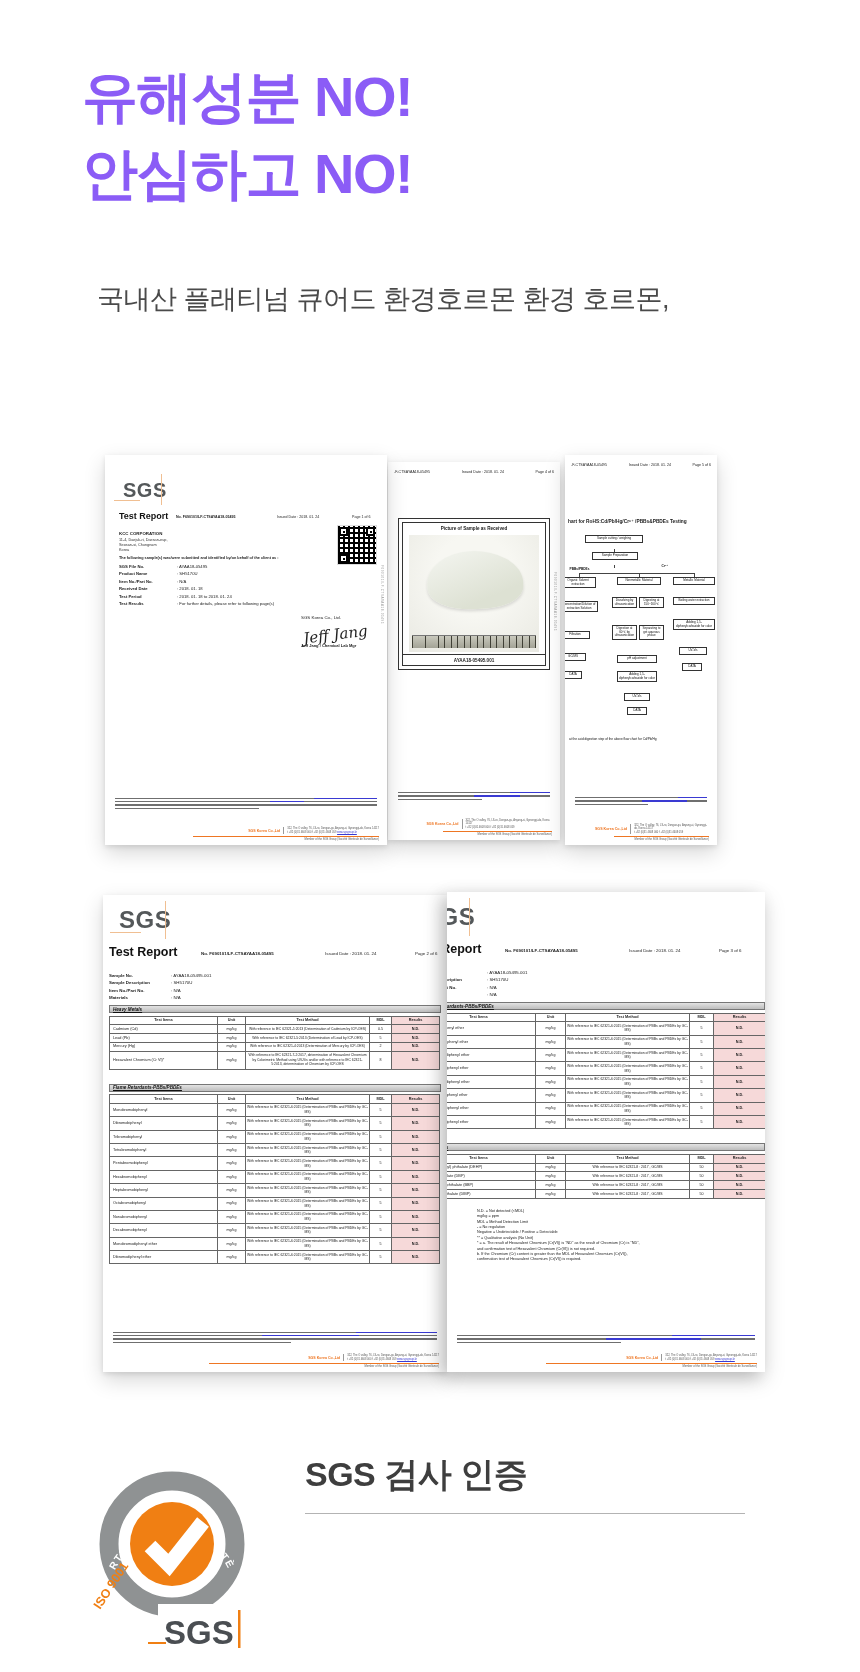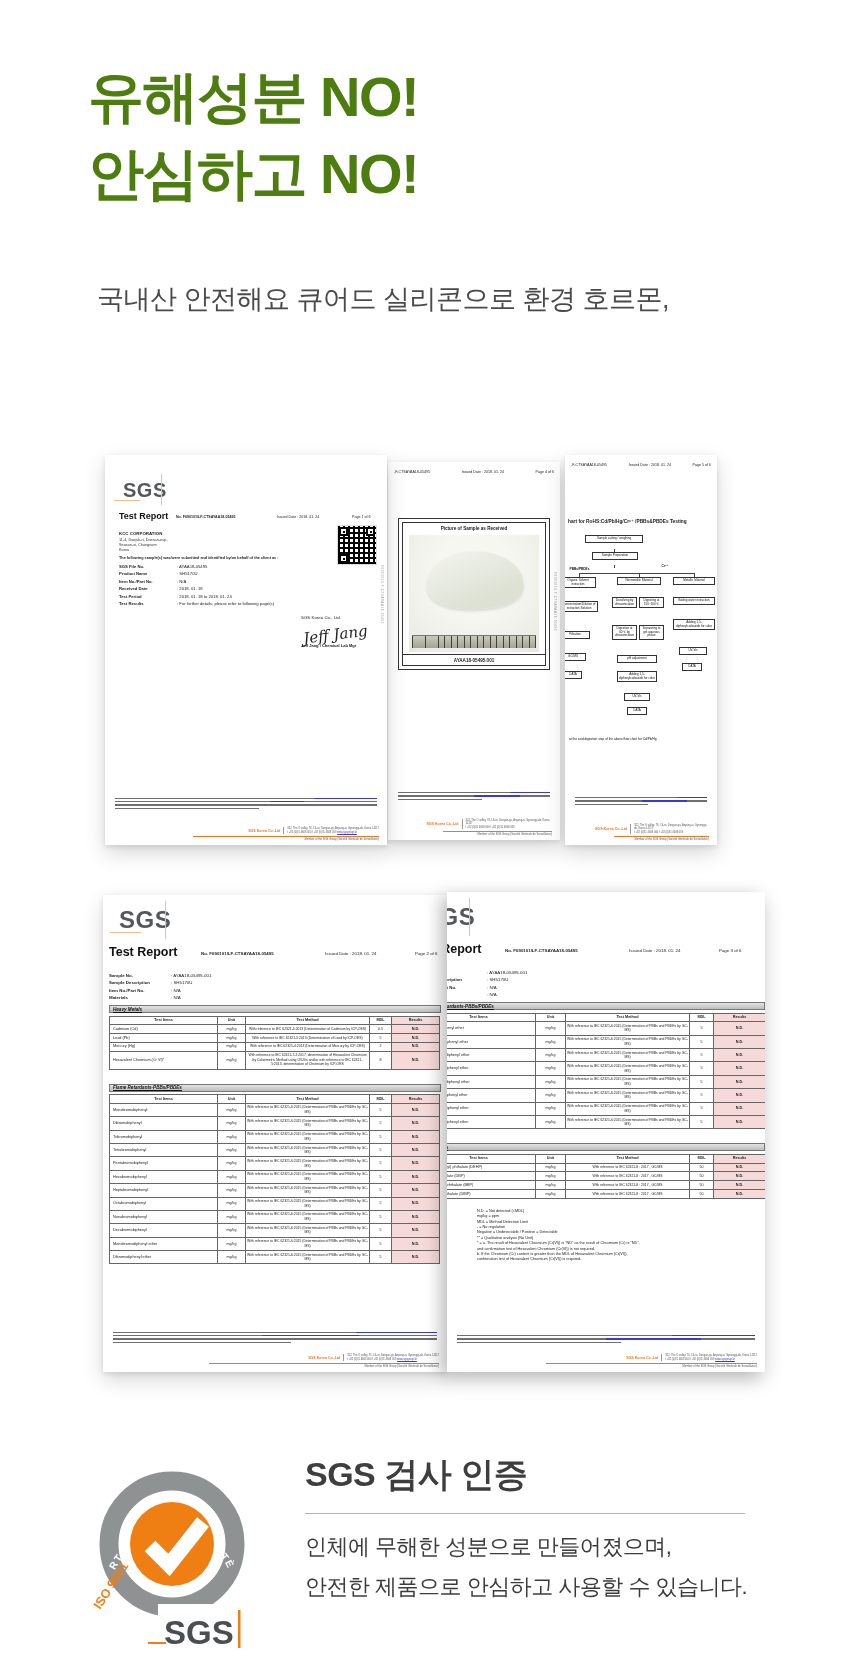--- a/index.html
+++ b/index.html
@@ -1,21 +1,21 @@
 <!DOCTYPE html>
 <html><head>
 <meta charset="utf-8">
 <style>
 *{margin:0;padding:0;box-sizing:border-box}
 html,body{background:#fff}
 body{width:860px;height:1672px;position:relative;font-family:"Liberation Sans","DejaVu Sans",sans-serif;color:#222}
 #canvas{position:absolute;inset:0;width:860px;height:1672px;background:#fff;overflow:hidden}
 
 
-.headline{position:absolute;left:88px;top:58px;font-size:56px;line-height:77px;font-weight:800;color:#4d7c0f;letter-spacing:-1.5px}
+.headline{position:absolute;left:82px;top:58px;font-size:56px;line-height:77px;font-weight:800;color:#8b5cf6;letter-spacing:-1.5px}
 .subtitle{position:absolute;left:97px;top:268px;font-size:27px;line-height:62px;font-weight:400;color:#4a4a4a;letter-spacing:-0.5px}
 
 
 .page{position:absolute;background:#fff;overflow:hidden;box-shadow:0 8px 20px rgba(0,0,0,.16),0 2px 5px rgba(0,0,0,.10)}
 .pageA{left:105px;top:455px;width:282px;height:390px;z-index:3}
 .pageB{left:388px;top:462px;width:172px;height:378px;z-index:1}
 .pageC{left:565px;top:455px;width:152px;height:390px;z-index:1}
 .pageL{left:103px;top:895px;width:344px;height:477px;z-index:1}
 .pageR{left:447px;top:892px;width:318px;height:480px;z-index:2;box-shadow:-7px 4px 16px rgba(0,0,0,.18),0 8px 20px rgba(0,0,0,.15)}
 
@@ -127,21 +127,21 @@
 </head>
 <body>
 
 <div id="canvas">
 
   <h1 class="headline">
     <span>유해성분 NO!</span><br>
     <span>안심하고 NO!</span>
   </h1>
   <p class="subtitle">
-    <span>국내산 안전해요 큐어드 실리콘으로 환경 호르몬,</span><br>
+    <span>국내산 플래티넘 큐어드 환경호르몬 환경 호르몬,</span><br>
   </p>
 
   <section>
 
     <div class="page pageA">
       <div class="sgs-logo lg-a">SGS</div>
       <div class="a-tr">
         <span class="tr-title">Test Report</span>
         <span class="tr-no"><b>No.</b> <span>F690101/LF-CTSAYAA18-05495</span></span>
         <span class="tr-issued">Issued Date :  2018. 01. 24</span>
@@ -719,18 +719,17 @@
       <text x="8" y="158" transform="rotate(-57 8 158)" font-size="12.5" font-weight="bold" fill="#f07f13" font-family="Liberation Sans, DejaVu Sans, sans-serif">ISO 9001</text>
       <circle cx="80" cy="92" r="42" fill="#f07f13"></circle>
       <path d="M 58,94 L 77,113 L 111,70" stroke="#ffffff" stroke-width="15" fill="none"></path>
       <rect x="146" y="158" width="2.5" height="38" fill="#f07f13"></rect>
       <rect x="56" y="190" width="18" height="2" fill="#f07f13"></rect>
       <text x="72" y="192" font-size="33" font-weight="bold" fill="#4a4e52" font-family="Liberation Sans, DejaVu Sans, sans-serif">SGS</text>
     </svg>
     <div class="cert-head">SGS 검사 인증</div>
     <div class="cert-divider"></div>
     <div class="cert-body">
-      <span>인체에 무해한 성분으로 만들어졌으며,</span><br>
-      <span>안전한 제품으로 안심하고 사용할 수 있습니다.</span>
+      <br>
     </div>
   </section>
 
 </div>
 
 </body></html>

